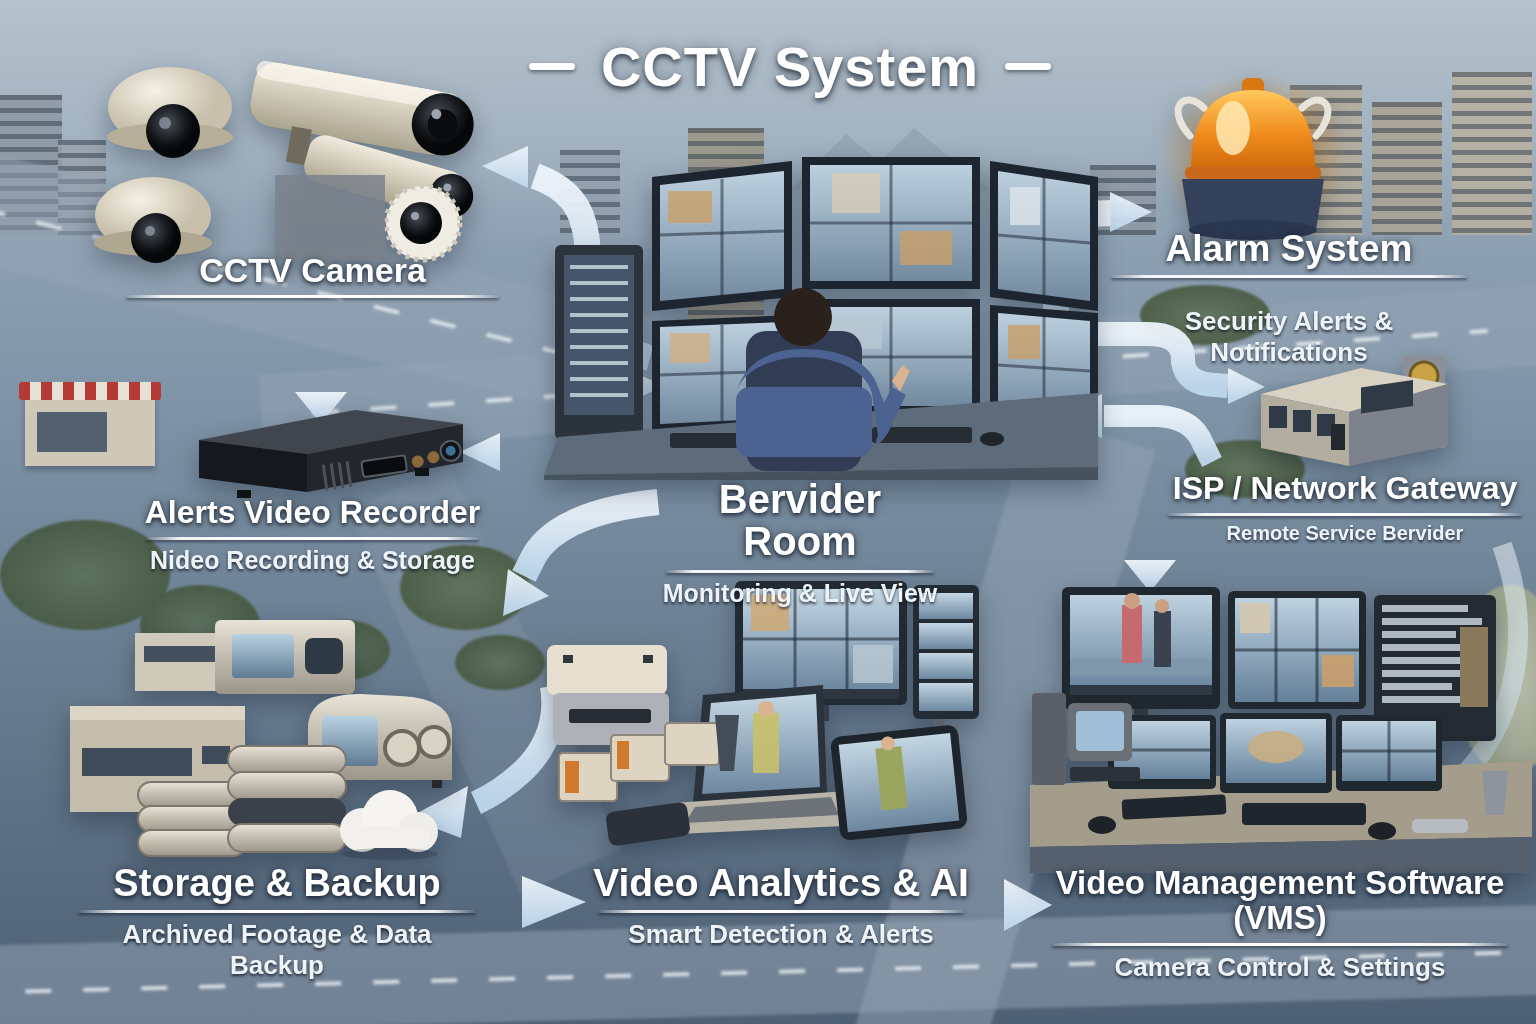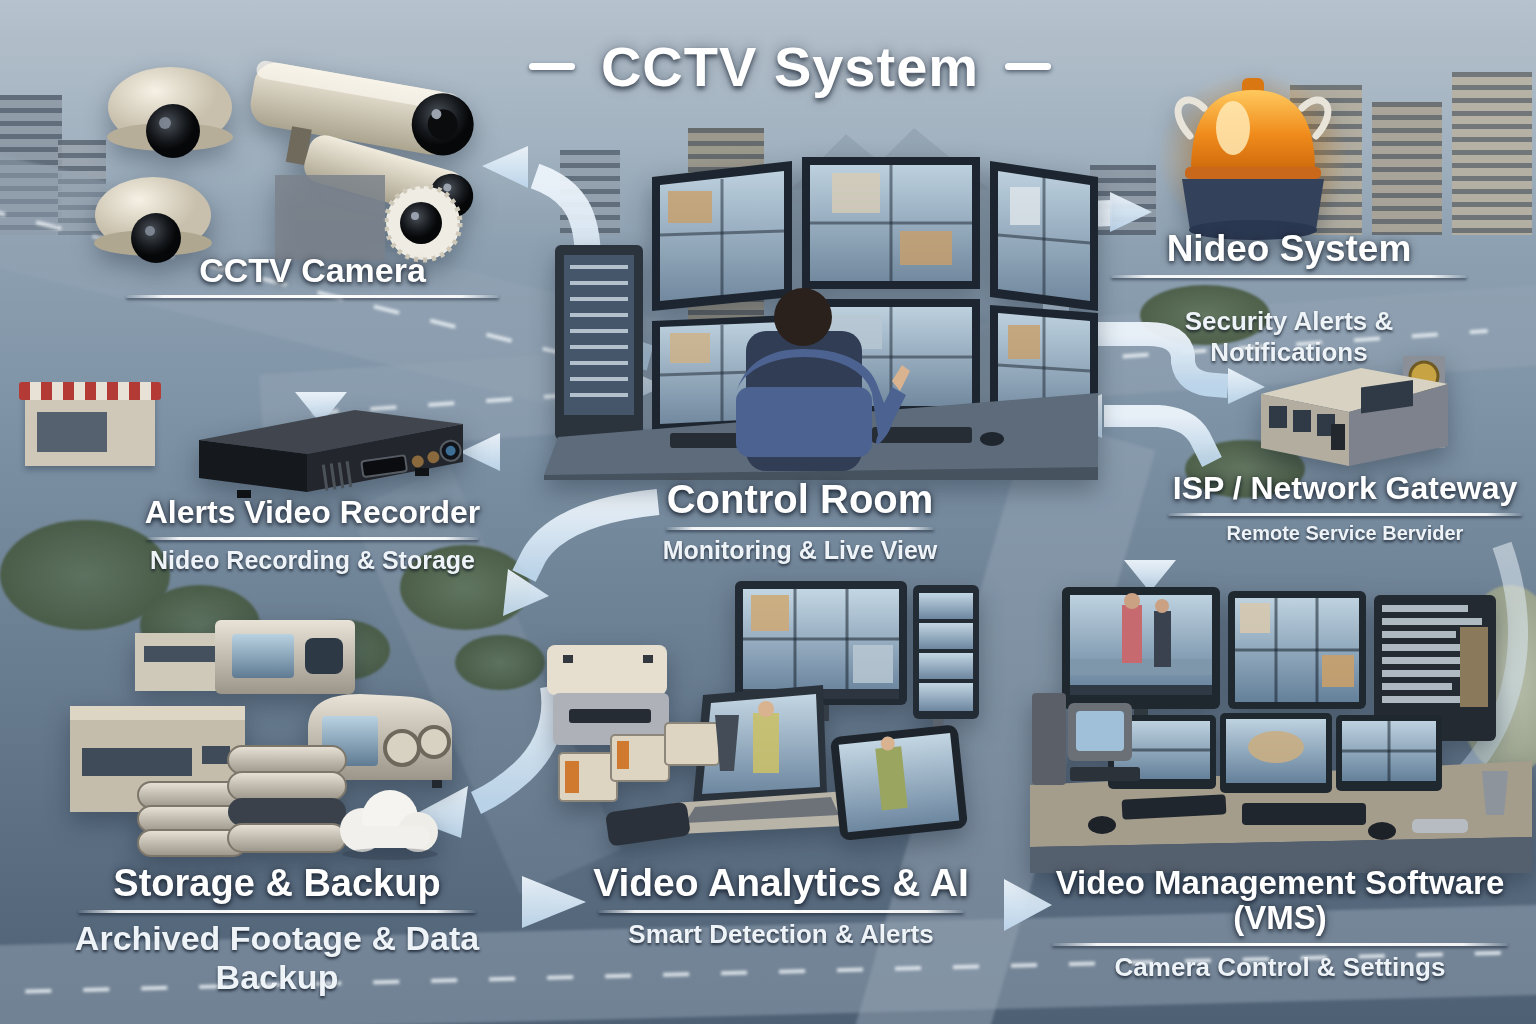--- a/index.html
+++ b/index.html
@@ -553,41 +553,41 @@
     <div class="rule"></div>
   </div>
 
   <div class="label" style="left:140px;top:496px;width:345px;">
     <div class="t" style="font-size:32px;">Alerts Video Recorder</div>
     <div class="rule"></div>
     <div class="s" style="font-size:25px;">Nideo Recording &amp; Storage</div>
   </div>
 
   <div class="label" style="left:660px;top:478px;width:280px;">
-    <div class="t" style="font-size:40px;">Control Room</div>
+    <div class="t" style="font-size:40px;">Bervider Room</div>
     <div class="rule"></div>
     <div class="s" style="font-size:25px;">Monitoring &amp; Live View</div>
   </div>
 
   <div class="label" style="left:1105px;top:229px;width:368px;">
-    <div class="t" style="font-size:37px;">Nideo System</div>
+    <div class="t" style="font-size:37px;">Alarm System</div>
     <div class="rule"></div>
     <div class="s" style="font-size:26px;margin-top:28px;">Security Alerts &amp; Notifications</div>
   </div>
 
   <div class="label" style="left:1162px;top:472px;width:366px;">
     <div class="t" style="font-size:32px;">ISP / Network Gateway</div>
     <div class="rule"></div>
     <div class="s" style="font-size:20px;">Remote Service Bervider</div>
   </div>
 
   <div class="label" style="left:72px;top:863px;width:410px;">
     <div class="t" style="font-size:38px;">Storage &amp; Backup</div>
     <div class="rule"></div>
-    <div class="s" style="font-size:34px;">Archived Footage &amp; Data Backup</div>
+    <div class="s" style="font-size:26px;">Archived Footage &amp; Data Backup</div>
   </div>
 
   <div class="label" style="left:592px;top:862px;width:378px;">
     <div class="t" style="font-size:39px;">Video Analytics &amp; AI</div>
     <div class="rule"></div>
     <div class="s" style="font-size:26px;">Smart Detection &amp; Alerts</div>
   </div>
 
   <div class="label" style="left:1046px;top:866px;width:468px;">
     <div class="t" style="font-size:33px;">Video Management Software (VMS)</div>

